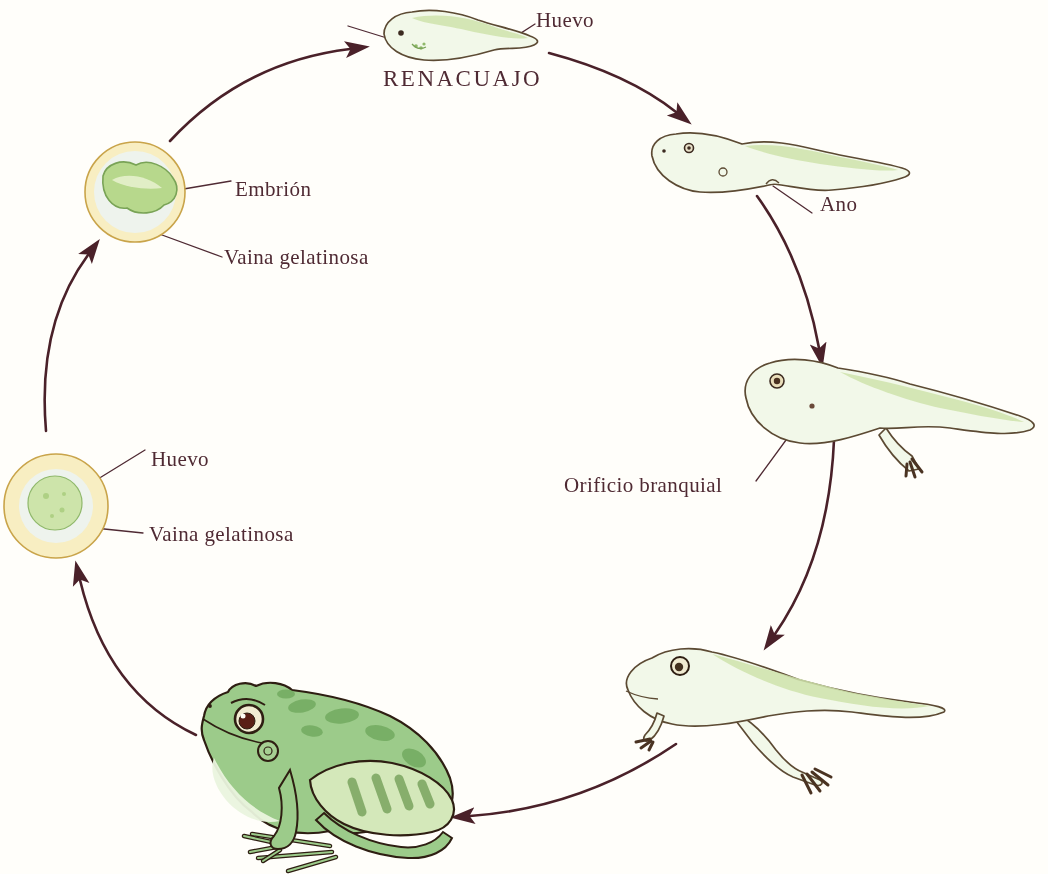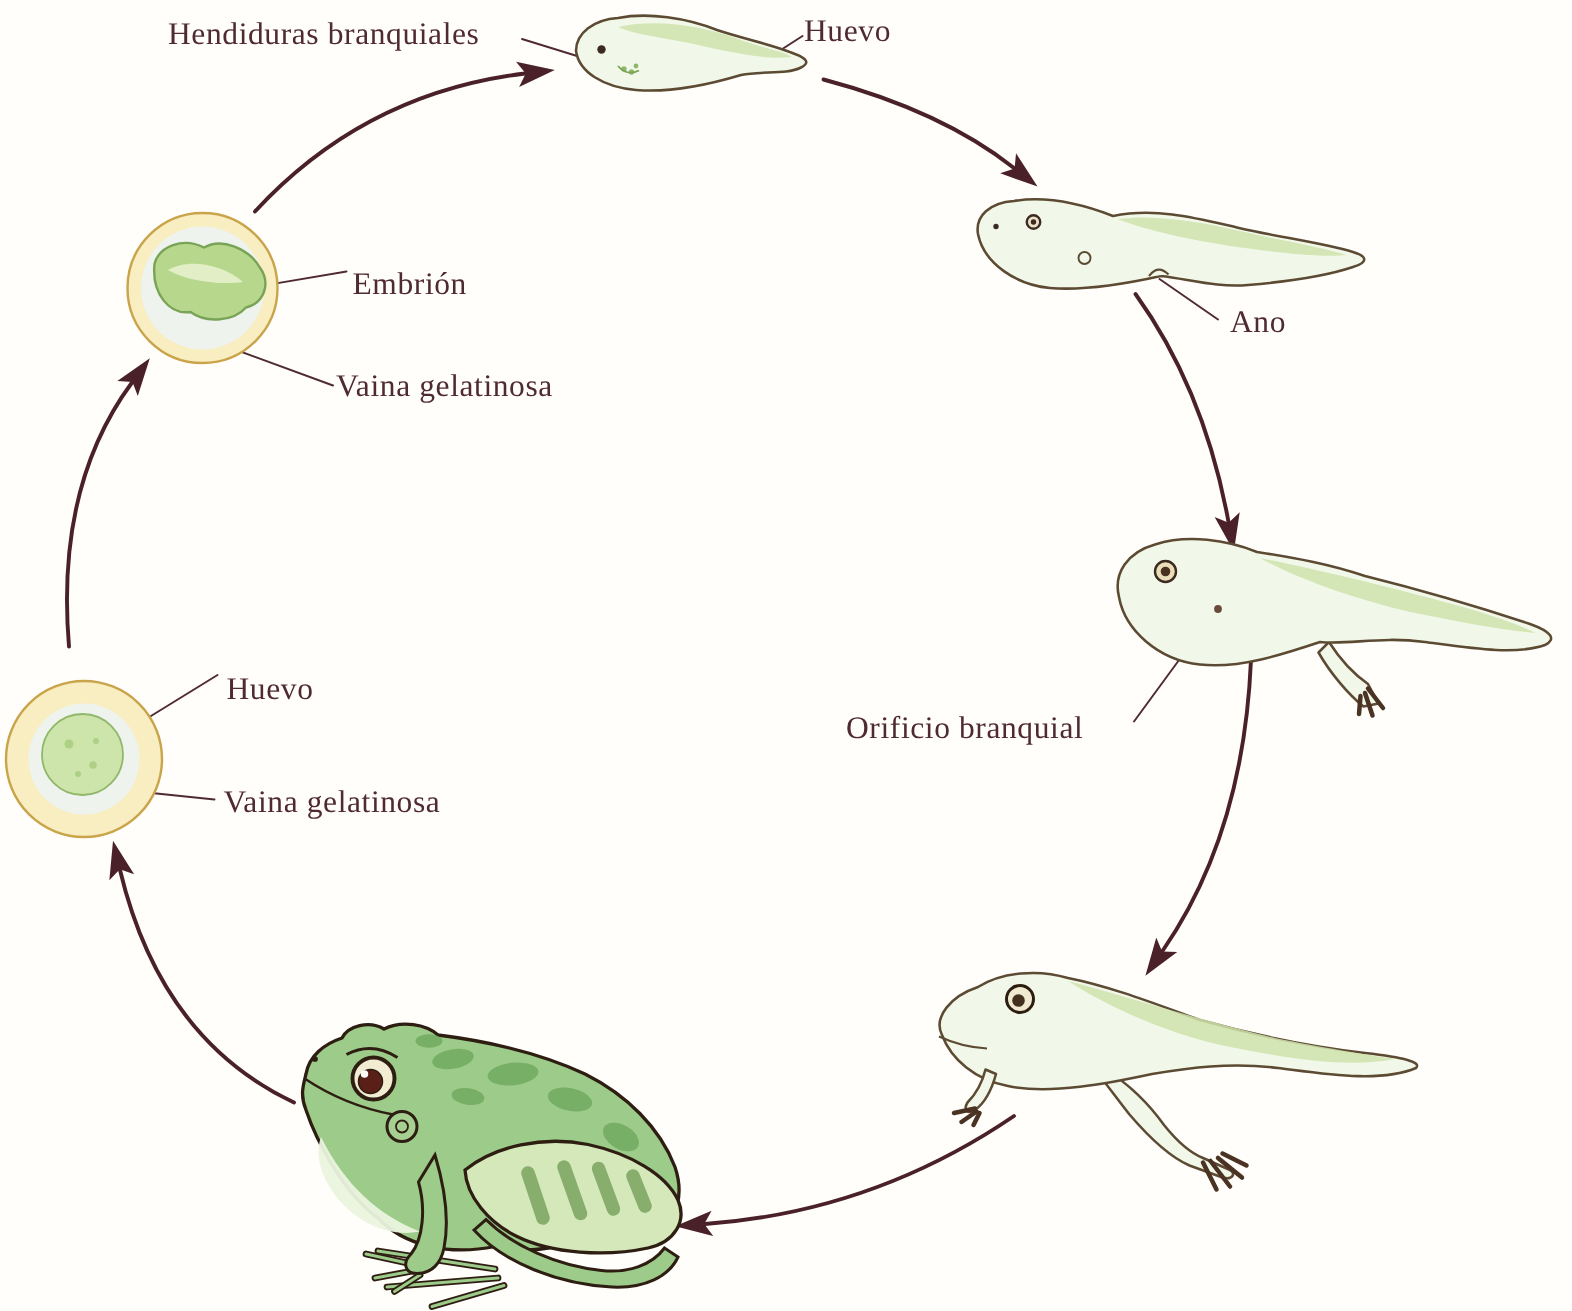--- a/index.html
+++ b/index.html
@@ -229,26 +229,26 @@
       <path d="M 231,703 Q 248,694 265,705" stroke="#2e1e12" stroke-width="2" fill="none"></path>
 
       <circle cx="268" cy="751" r="10" fill="#a6cf92" stroke="#2e1e12" stroke-width="2"></circle>
       <circle cx="268" cy="751" r="4" fill="none" stroke="#2e1e12" stroke-width="1.2"></circle>
 
       <circle cx="210" cy="706" r="1.9" fill="#2e1e12"></circle>
       <path d="M 203,719 Q 230,737 262,743" stroke="#2e1e12" stroke-width="1.6" fill="none"></path>
     </g>
   </svg>
 
-  <div class="lbl" style="left:112px;top:11px">Hendiduras branquiales</div>
 
   <div class="lbl" style="left:536px;top:9px">Huevo</div>
 
-
-  <div class="lbl" style="left:820px;top:203px">Ano</div>
+  <div class="lbl caption" style="left:383px;top:66px">RENACUAJO</div>
+
+  <div class="lbl" style="left:820px;top:193px">Ano</div>
 
   <div class="lbl" style="left:564px;top:474px">Orificio branquial</div>
 
   <div class="lbl" style="left:235px;top:178px">Embrión</div>
 
   <div class="lbl" style="left:224px;top:246px">Vaina gelatinosa</div>
 
   <div class="lbl" style="left:151px;top:448px">Huevo</div>
 
   <div class="lbl" style="left:149px;top:523px">Vaina gelatinosa</div>

